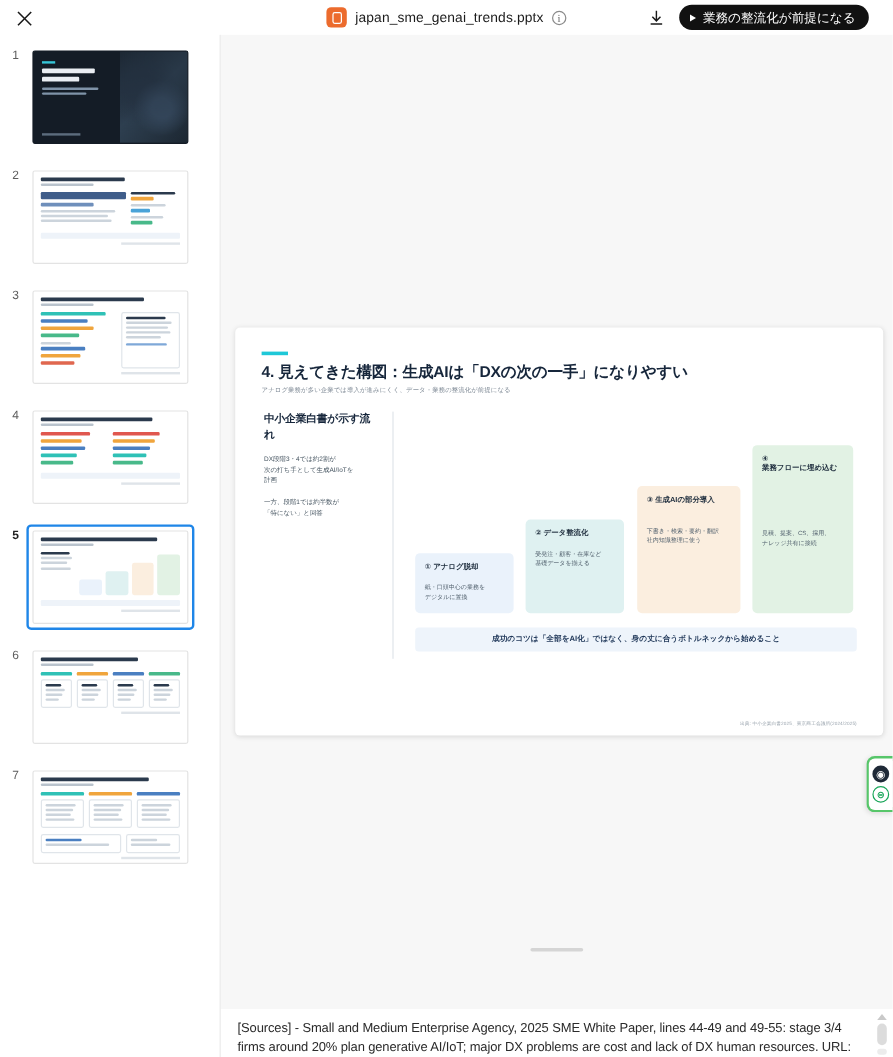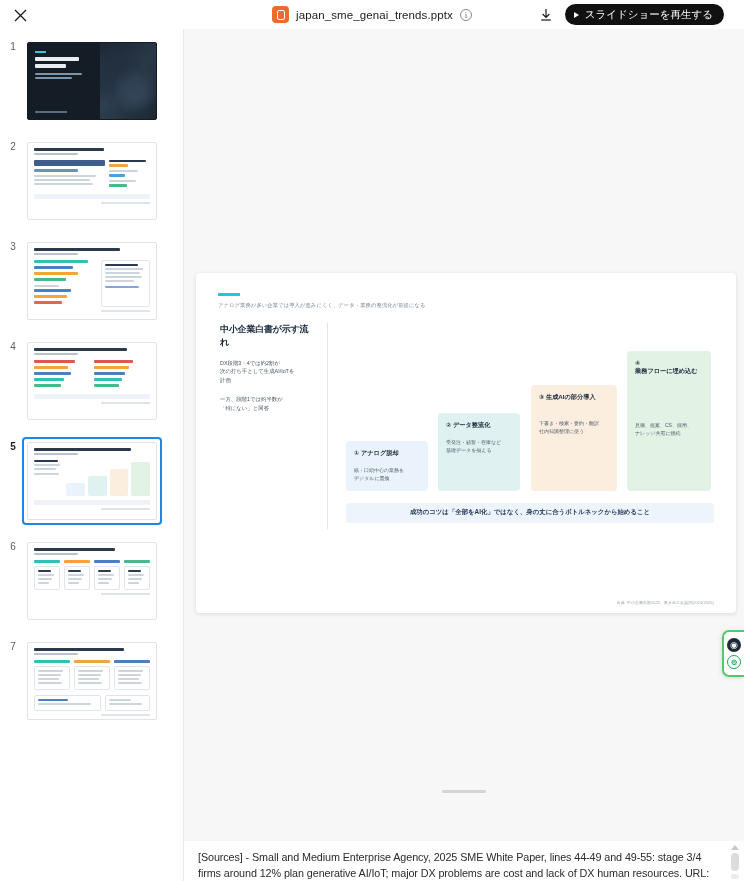--- a/index.html
+++ b/index.html
@@ -236,21 +236,21 @@
     </div>
     <div class="topbar-right">
       <span class="dl-icon">
         <svg width="14" height="14" viewBox="0 0 14 14">
             <path d="M7 1 L7 9 M3.6 6 L7 9.4 L10.4 6" stroke="#1a1a1a" stroke-width="1.2" fill="none"></path>
             <path d="M2.2 12 L11.8 12" stroke="#1a1a1a" stroke-width="1.2"></path>
           </svg>
       </span>
       <span class="play-btn">
         <span class="tri"></span>
-        <span>スライドショーを再生する</span>
+        <span>業務の整流化が前提になる</span>
       </span>
     </div>
   </div>
 
   <div class="sidebar">
 
     <div class="thumb-row">
       <span class="thumb-num">1</span>
       <div class="thumb-wrap">
           <div class="thumb tn-dark">
@@ -470,20 +470,21 @@
         </div>
     </div>
 
   </div>
 
   <div class="canvas">
 
     <div class="slide">
       <div class="slide-inner">
         <div class="accent-bar"></div>
+        <div class="slide-title">4. 見えてきた構図：生成AIは「DXの次の一手」になりやすい</div>
         <div class="slide-subtitle">アナログ業務が多い企業では導入が進みにくく、データ・業務の整流化が前提になる</div>
 
         <div class="body-area">
 
           <div class="left-col">
             <div class="left-head">中小企業白書が示す流れ</div>
             <div class="left-p" style="white-space:pre-line">DX段階3・4では約2割が
 次の打ち手として生成AI/IoTを
 計画</div>
             <div class="left-p" style="white-space:pre-line">一方、段階1では約半数が
@@ -523,21 +524,21 @@
 
     <div class="floating-widget">
       <span class="fw-icon dark">◉</span>
       <span class="fw-icon mint">⊜</span>
     </div>
 
     <div class="drag-handle"></div>
   </div>
 
   <div class="sources">
-    <p>[Sources] - Small and Medium Enterprise Agency, 2025 SME White Paper, lines 44-49 and 49-55: stage 3/4 firms around 12% plan generative AI/IoT; major DX problems are cost and lack of DX human resources. URL:</p>
+    <p>[Sources] - Small and Medium Enterprise Agency, 2025 SME White Paper, lines 44-49 and 49-55: stage 3/4 firms around 20% plan generative AI/IoT; major DX problems are cost and lack of DX human resources. URL:</p>
   </div>
   <div class="scroll-track">
     <span class="scroll-arrow"></span>
     <span class="scroll-thumb"></span>
     <span class="scroll-tail"></span>
   </div>
 
 </div>
 
 </body></html>

